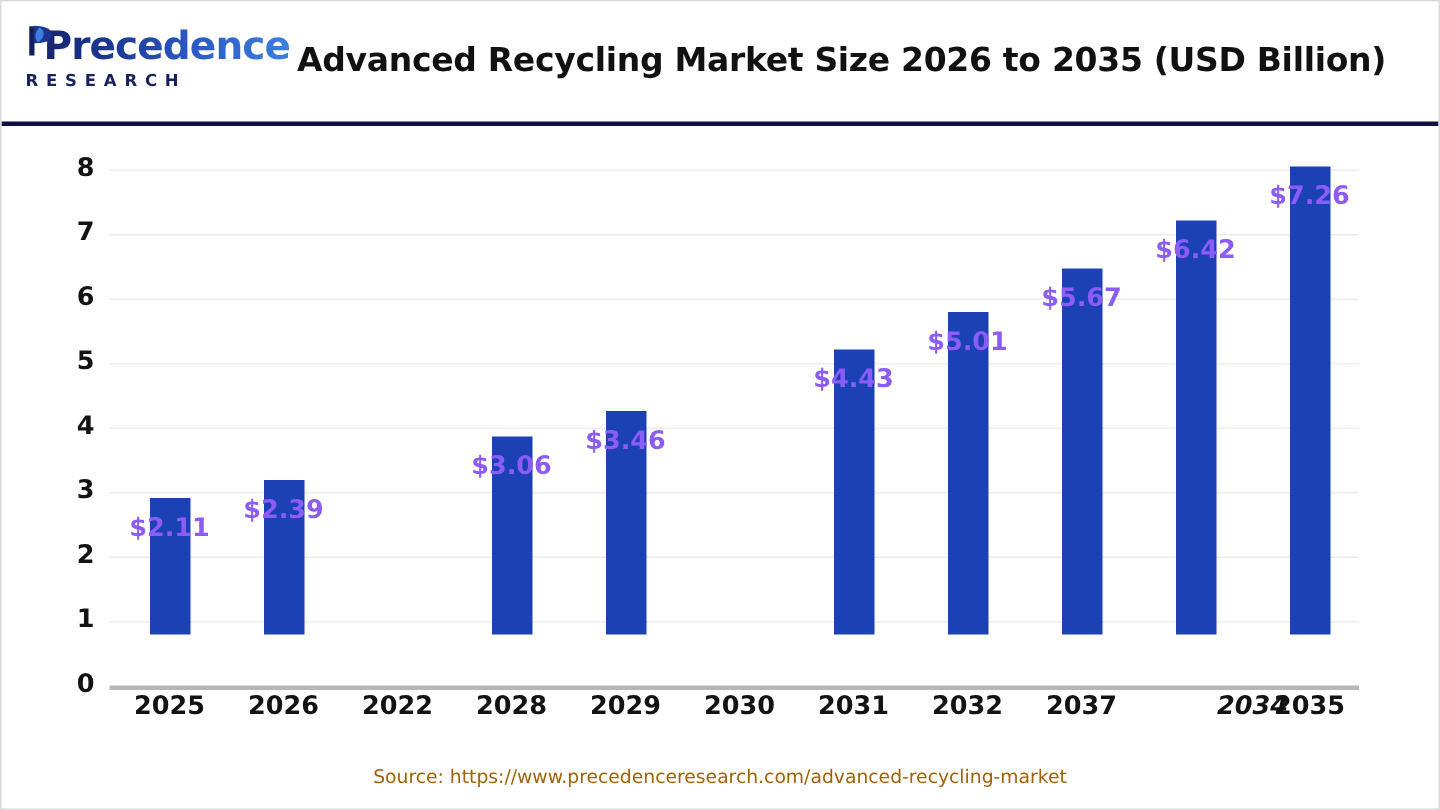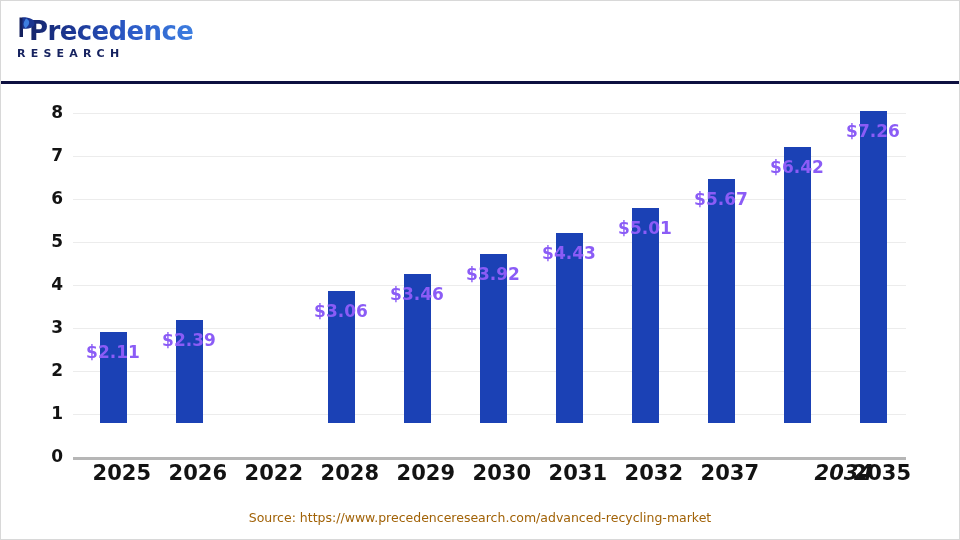--- a/index.html
+++ b/index.html
@@ -166,23 +166,23 @@
     font-family: "DejaVu Sans", sans-serif;
     font-size: 17px;
     font-weight: 700;
     color: #8b5cf6;
     white-space: nowrap;
   }
   .xtick {
     position: absolute;
     top: 376px;
     width: 76px;
-    text-align: right;
-    font-family: "DejaVu Sans", sans-serif;
-    font-size: 21px;
+    text-align: center;
+    font-family: "DejaVu Sans", sans-serif;
+    font-size: 17px;
     font-weight: 700;
     color: #131313;
   }
 
   
   .source {
     position: absolute;
     left: 0;
     top: 509px;
     width: 958px;
@@ -204,20 +204,21 @@
         <svg class="logo-mark" viewBox="0 0 17 22">
           <path d="M1.5 1.5 L1.5 21 L5 21 L5 1.5 Z" fill="#14205e"></path>
           <path d="M4.5 1.2 C12.5 1.2 16.5 3.6 16.5 7.2 C16.5 10.8 12.6 12.8 6.2 12.8 L4.5 12.8 Z" fill="#1b3590"></path>
           <path d="M8.2 2.4 C8.2 2.4 5.4 5.4 5.6 8.6 C5.8 11.0 7.6 12.2 7.6 12.2 C7.6 12.2 11.4 9.4 11.2 6.0 C11.0 3.6 8.2 2.4 8.2 2.4 Z" fill="#3d7ee0"></path>
         </svg>
         <div class="logo-text">Precedence</div>
       </div>
       <div class="logo-sub">RESEARCH</div>
     </div>
 
+    <div class="chart-title">Advanced Recycling Market Size 2026 to 2035 (USD Billion)</div>
   </div>
 
   <div class="header-rule"></div>
 
   <div class="plot">
     <div class="gridlines" id="gridlines">
         <div class="axis-base" style="top: 372px;"></div>
         <div class="ytick" style="top: 361px;">0</div>
         <div class="gridline" style="top: 329px;"></div>
         <div class="ytick" style="top: 318px;">1</div>
@@ -251,24 +252,20 @@
         <div class="bar-slot" style="left: 230px; height: 165.58px;">
           <div class="bar-label" style="bottom: 135.58px;">$3.06</div>
           <div class="bar" style="height: 131.58px; background: rgb(27, 65, 181);"></div>
         </div>
         <div class="xtick" style="left: 230px;">2028</div>
         <div class="bar-slot" style="left: 306px; height: 182.78px;">
           <div class="bar-label" style="bottom: 152.78px;">$3.46</div>
           <div class="bar" style="height: 148.78px; background: rgb(27, 65, 181);"></div>
         </div>
         <div class="xtick" style="left: 306px;">2029</div>
-        <div class="bar-slot" style="left: 382px; height: 202.56px;">
-          <div class="bar-label" style="bottom: 172.56px;">$3.92</div>
-          <div class="bar" style="height: 168.56px; background: rgb(27, 65, 181);"></div>
-        </div>
         <div class="xtick" style="left: 382px;">2030</div>
         <div class="bar-slot" style="left: 458px; height: 224.49px;">
           <div class="bar-label" style="bottom: 194.49px;">$4.43</div>
           <div class="bar" style="height: 190.49px; background: rgb(27, 65, 181);"></div>
         </div>
         <div class="xtick" style="left: 458px;">2031</div>
         <div class="bar-slot" style="left: 534px; height: 249.43px;">
           <div class="bar-label" style="bottom: 219.43px;">$5.01</div>
           <div class="bar" style="height: 215.43px; background: rgb(27, 65, 181);"></div>
         </div>

